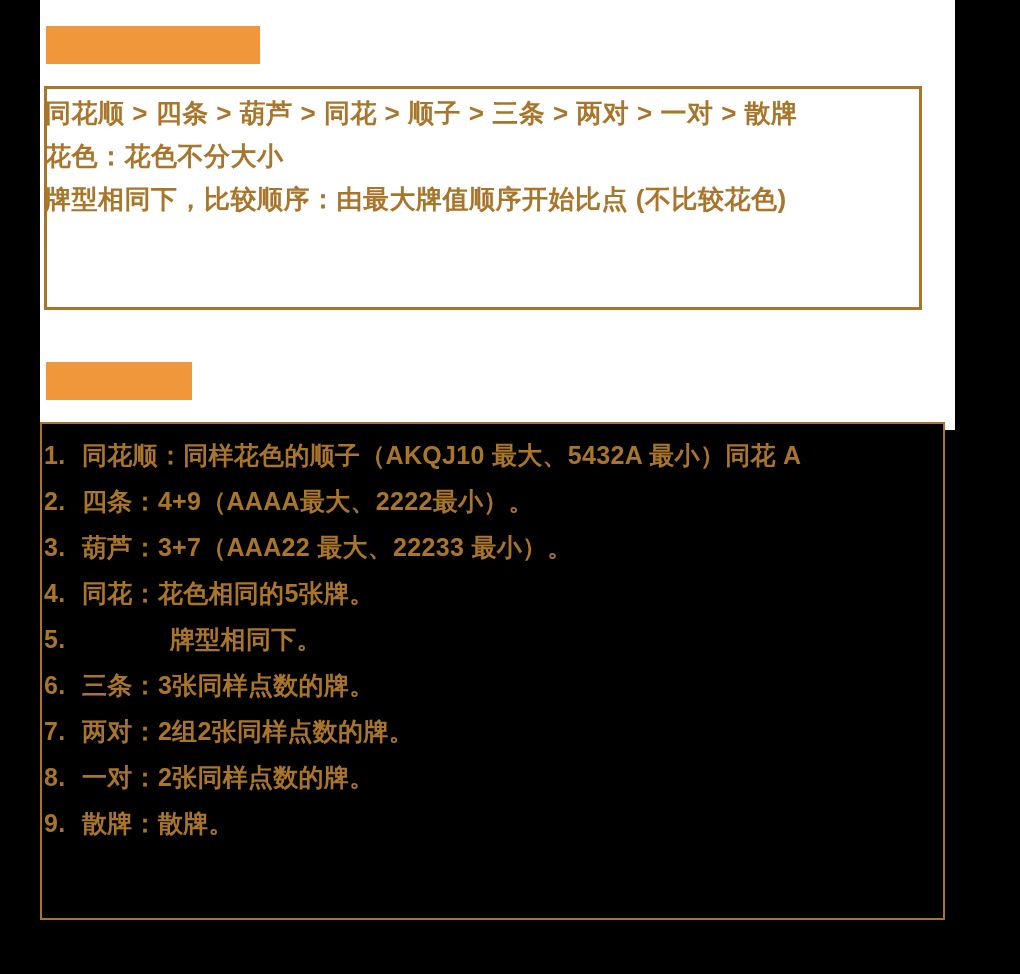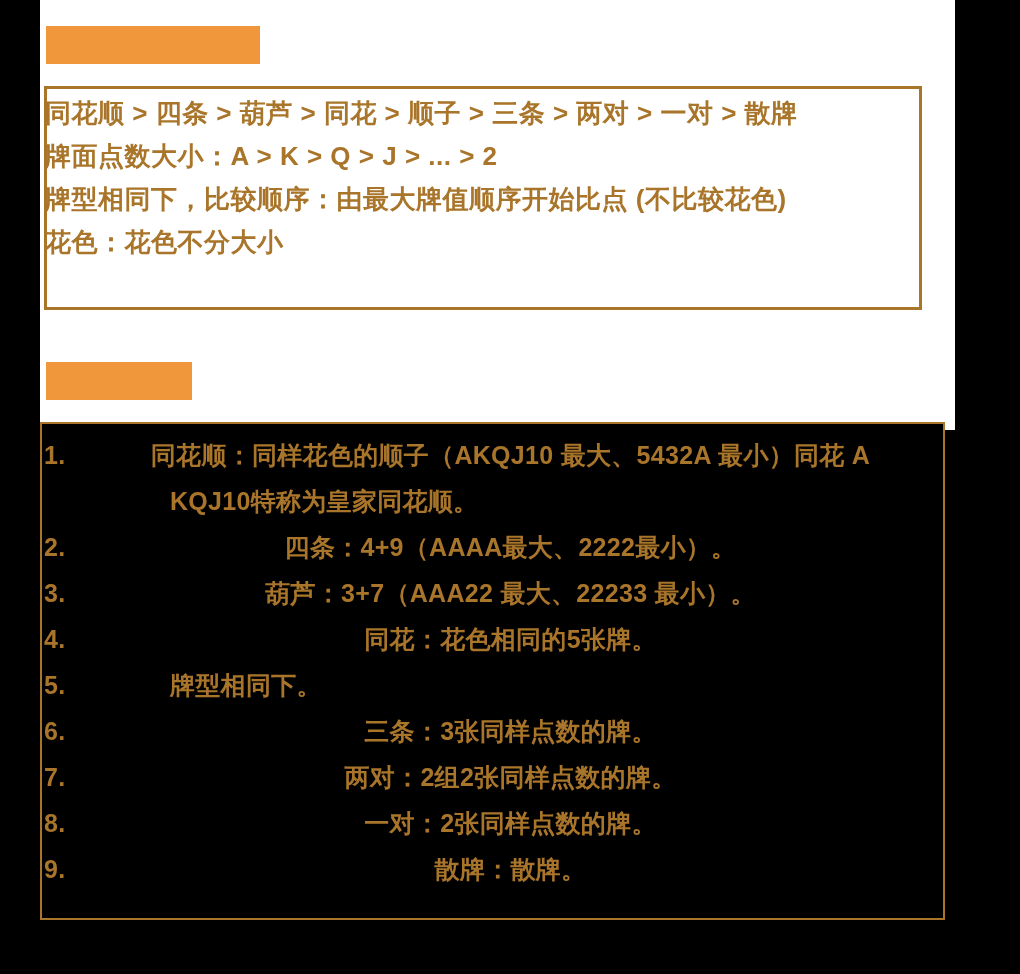--- a/index.html
+++ b/index.html
@@ -128,52 +128,50 @@
     top: 0;
   }
   .hands-list li .txt {
     display: block;
   }
   .hands-list li .cont {
     display: block;
     padding-left: 88px;
   }
 
-  .nowrap { white-space: nowrap; text-align: center; }
+  .nowrap { white-space: nowrap; }
 </style>
 </head>
 <body>
 
 <div class="page">
 
   <div class="white-band-top"></div>
 
   <div class="section-one-title">
     <span></span>
   </div>
 
   <div class="rules-box">
     <div class="inner">
       <div class="line">同花顺 &gt; 四条 &gt; 葫芦 &gt; 同花 &gt; 顺子 &gt; 三条 &gt; 两对 &gt; 一对 &gt; 散牌</div>
-      <div class="line">牌面点数大小：A &gt; K &gt; Q &gt; J &gt; ... &gt; 2</div>
+      <div class="line">花色：花色不分大小</div>
       <div class="line">牌型相同下，比较顺序：由最大牌值顺序开始比点 (不比较花色)</div>
-      <div class="line">花色：花色不分大小</div>
     </div>
   </div>
 
   <div class="section-two-title">
     <span></span>
   </div>
 
   <div class="hands-box">
     <ul class="hands-list">
       <li>
         <span class="num">1.</span>
         <span class="txt nowrap">同花顺：同样花色的顺子（AKQJ10 最大、5432A 最小）同花 A</span>
-        <span class="cont">KQJ10特称为皇家同花顺。</span>
       </li>
       <li>
         <span class="num">2.</span>
         <span class="txt nowrap">四条：4+9（AAAA最大、2222最小）。</span>
       </li>
       <li>
         <span class="num">3.</span>
         <span class="txt nowrap">葫芦：3+7（AAA22 最大、22233 最小）。</span>
       </li>
       <li>

